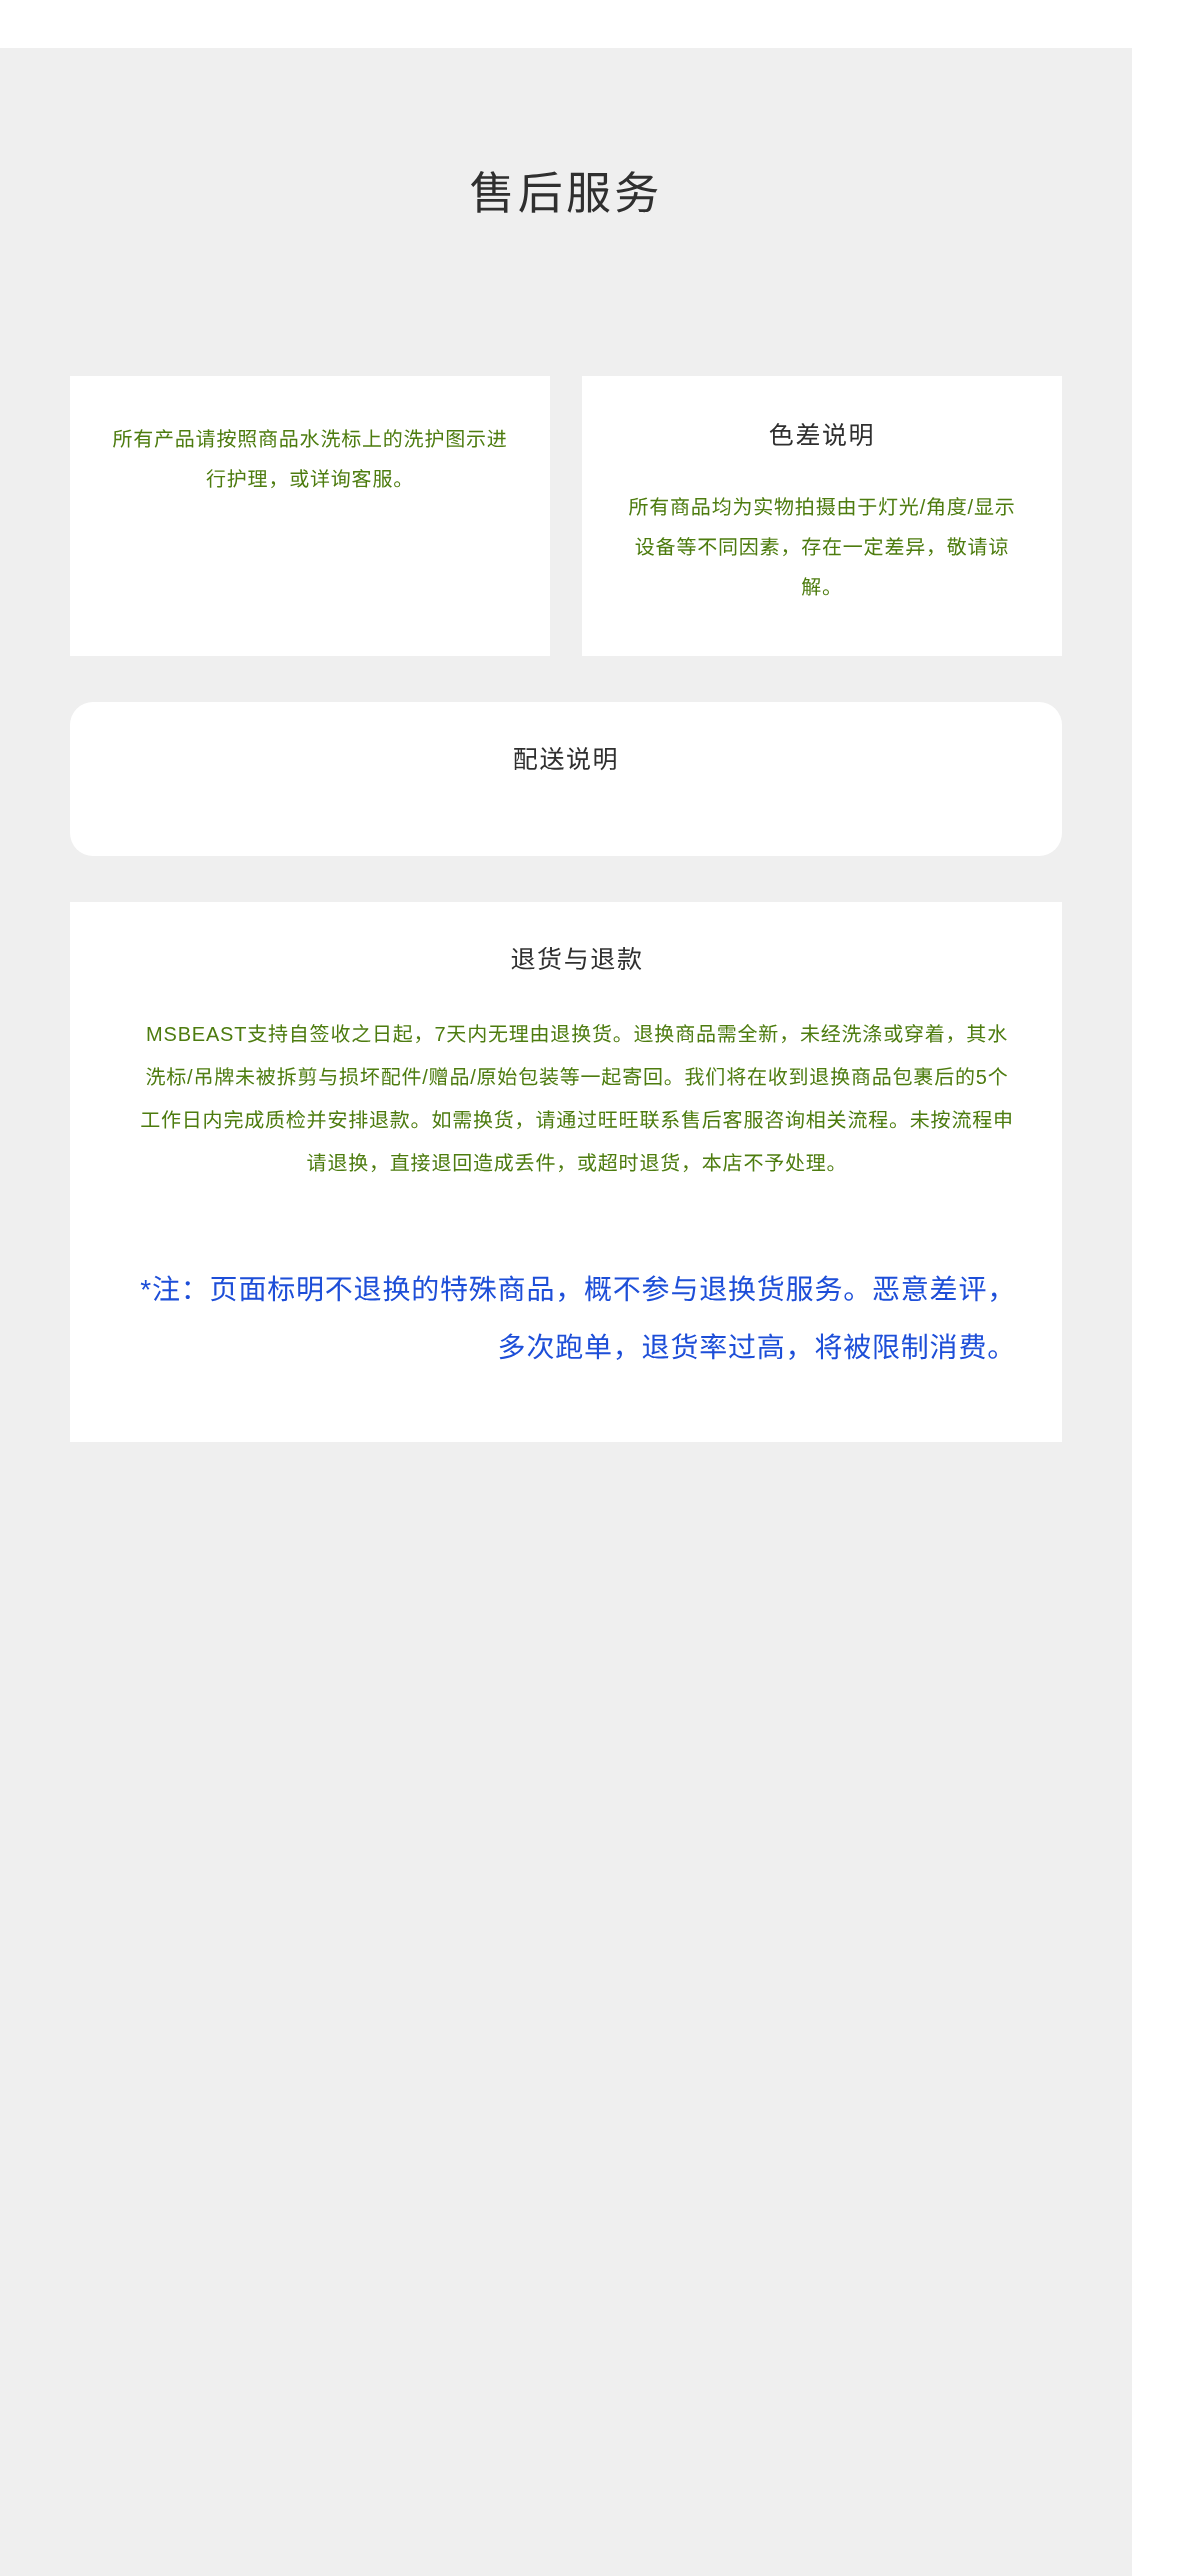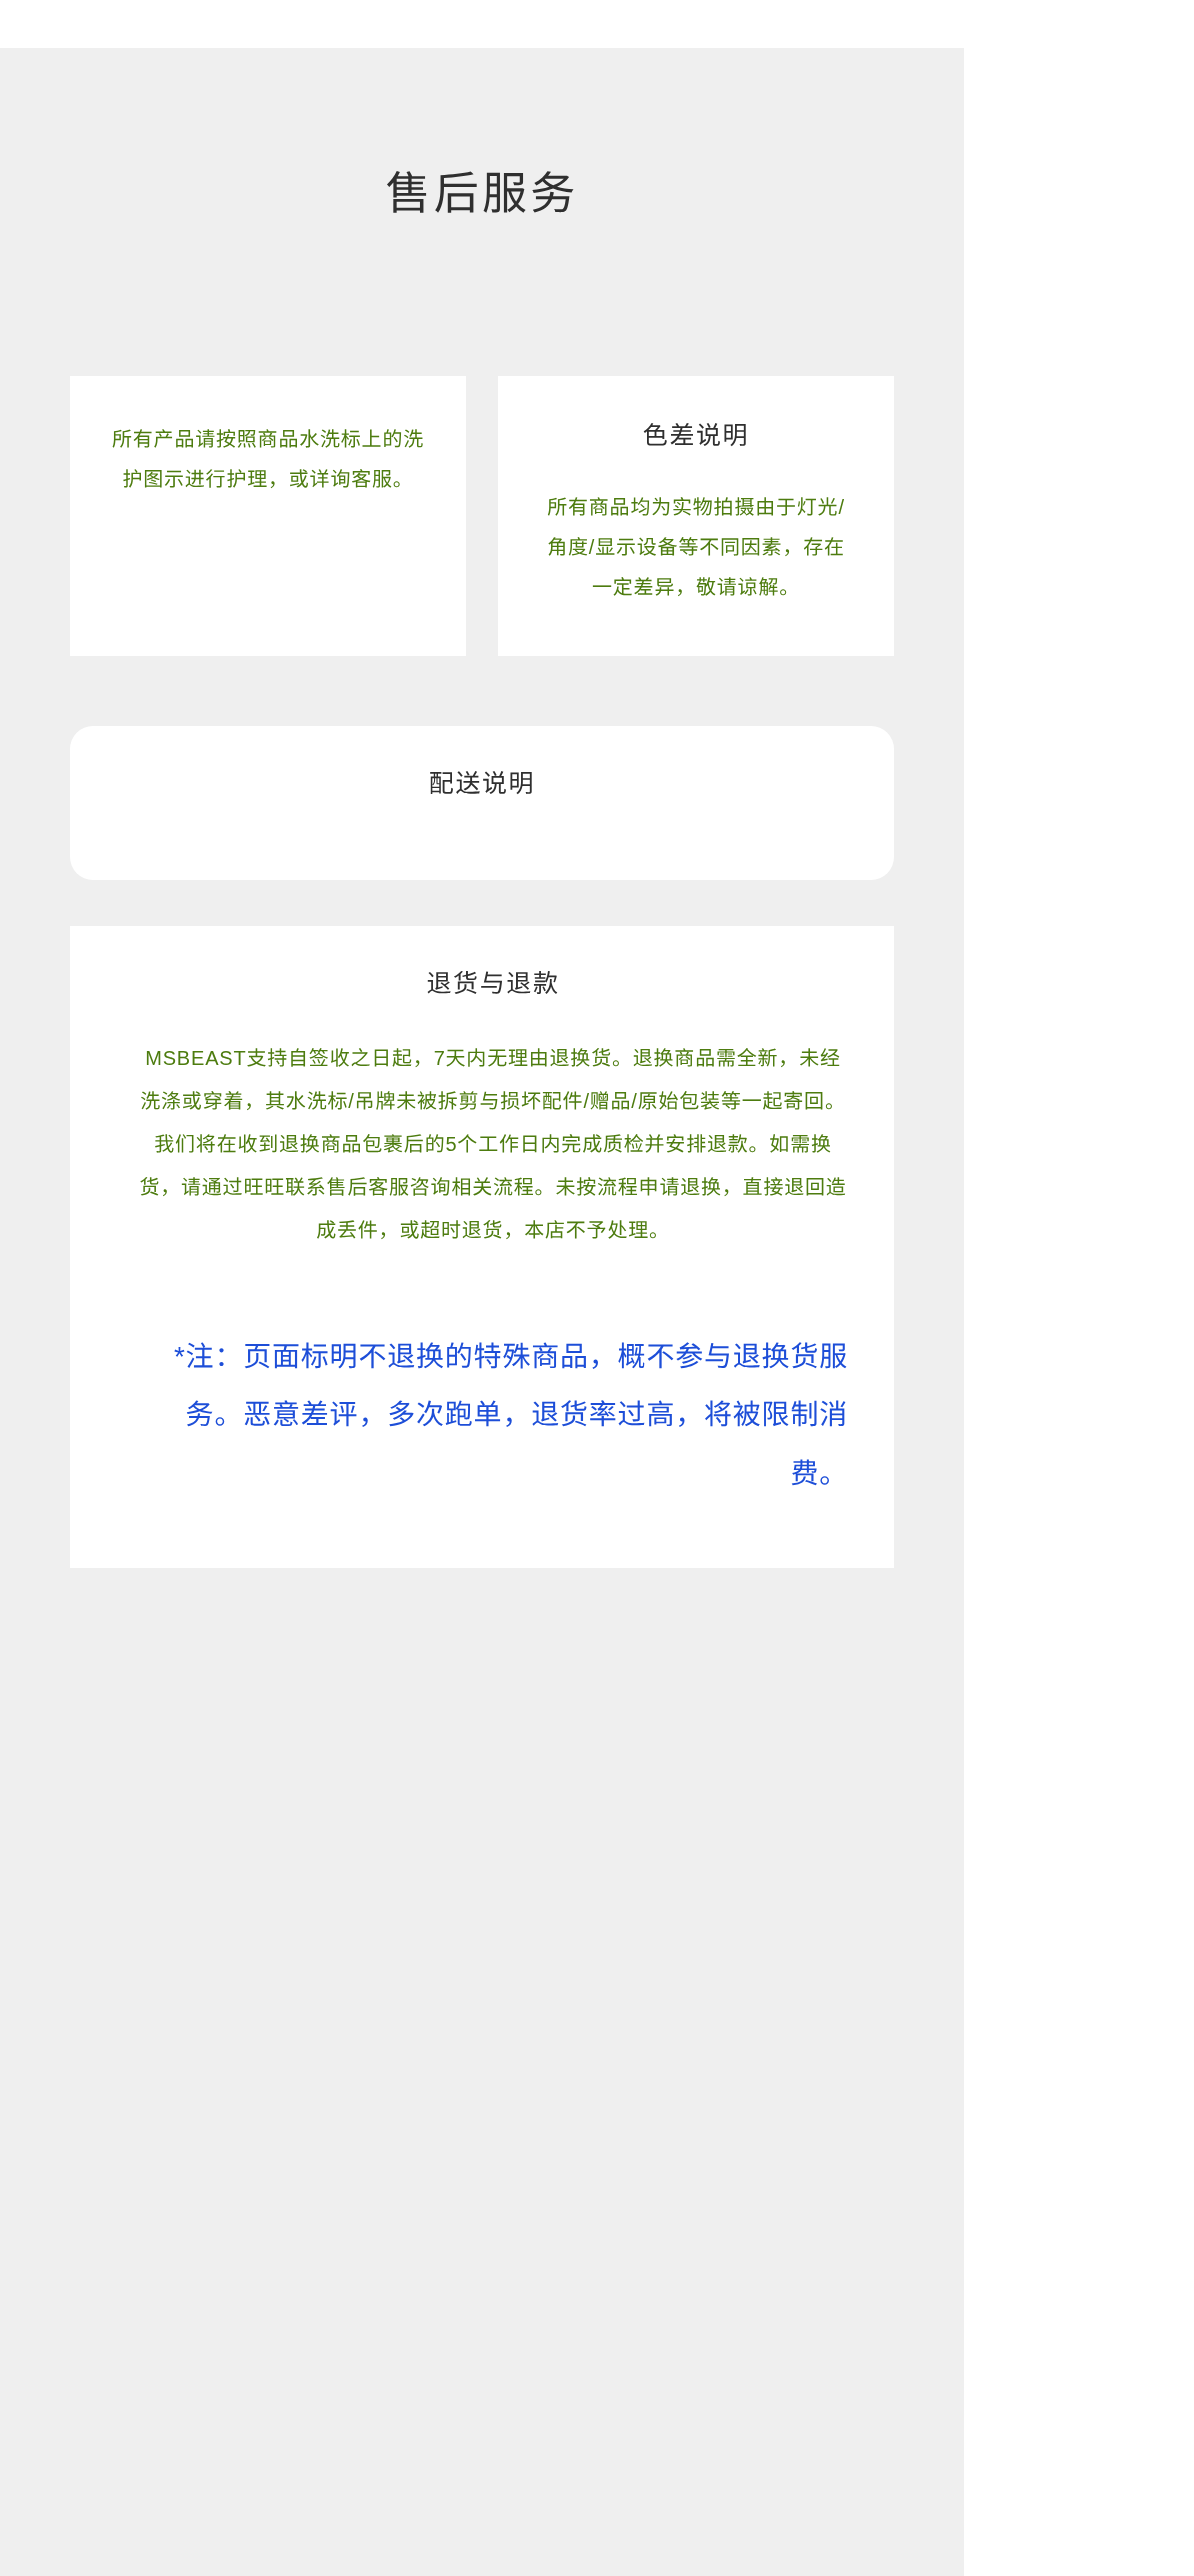--- a/index.html
+++ b/index.html
@@ -7,21 +7,21 @@
     padding: 0;
     background: #ffffff;
   }
   body {
     width: 1194px;
     font-family: "Liberation Sans", "DejaVu Sans", sans-serif;
     -webkit-font-smoothing: antialiased;
   }
   .page {
     position: relative;
-    width: 964px;
+    width: 1132px;
     min-height: 2576px;
     background: #efefef;
     box-sizing: border-box;
   }
   .top-white {
     width: 1194px;
     height: 48px;
     background: #ffffff;
   }
   .content {
@@ -65,21 +65,21 @@
   .card-body {
     text-align: center;
     font-size: 20px;
     font-weight: 400;
     color: #4d7c0f;
     line-height: 2.0;
     letter-spacing: 0.8px;
     margin: 0;
   }
   .card.full {
-    margin-top: 70px;
+    margin-top: 46px;
     padding: 41px 48px 48px 48px;
     border-radius: 23px;
   }
   .card.full .card-title {
     margin-bottom: 33px;
   }
   .card.full .card-body {
     line-height: 2.1;
   }
   .card.refund {

